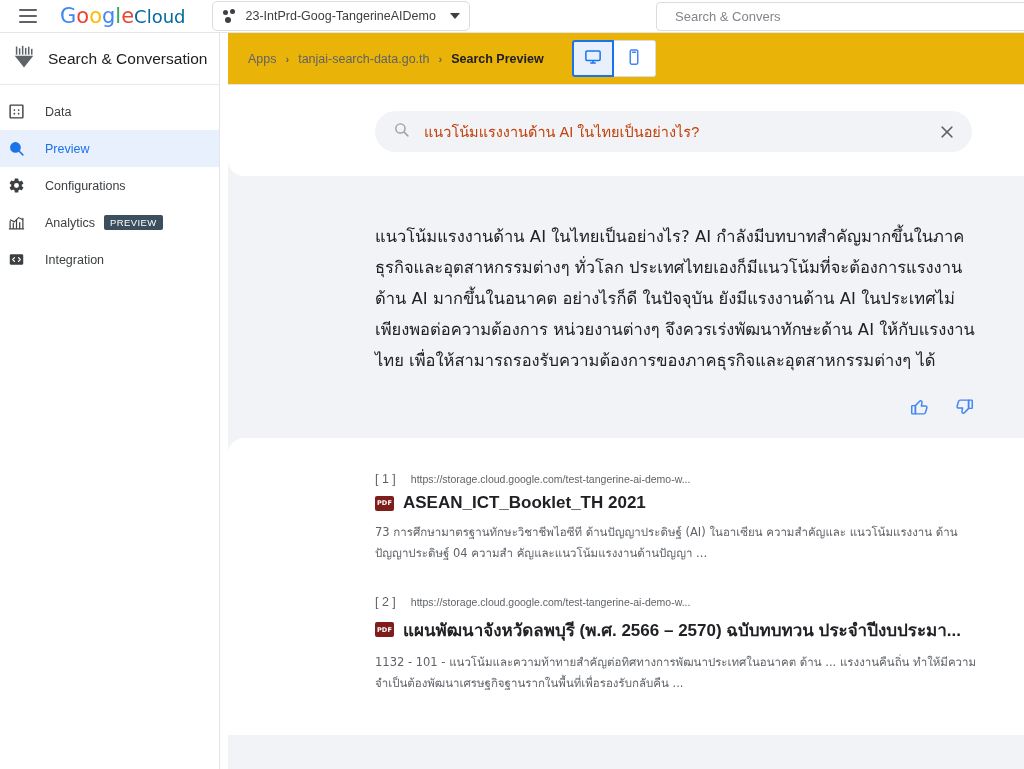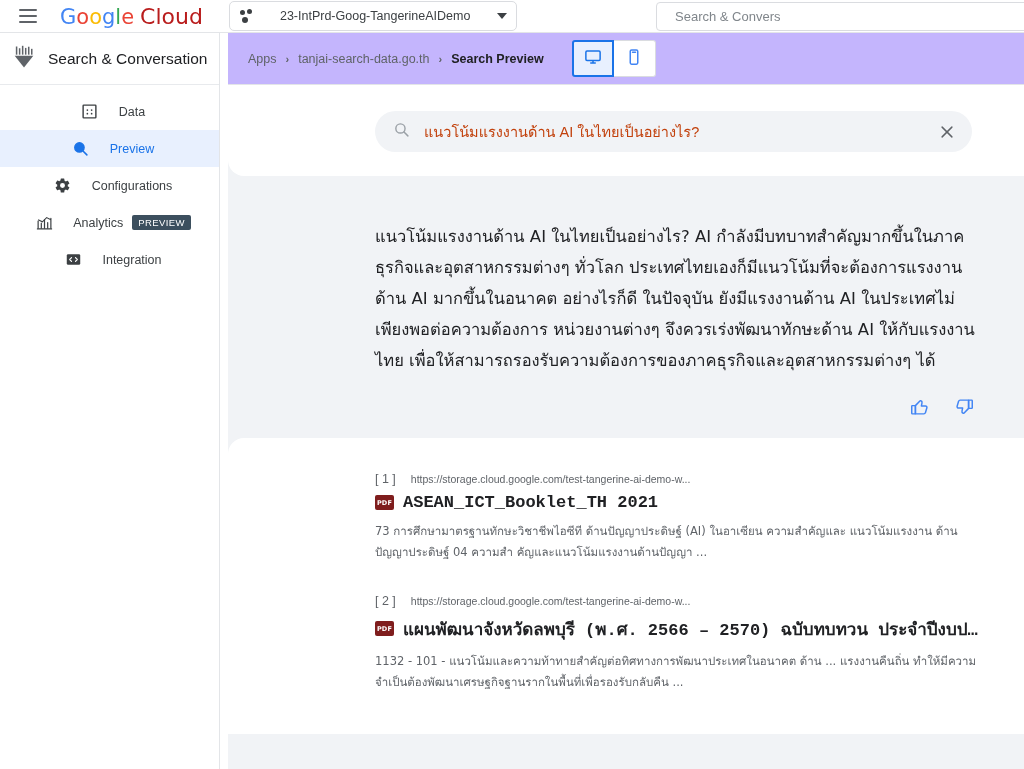--- a/index.html
+++ b/index.html
@@ -35,33 +35,32 @@
     letter-spacing: 0px;
     white-space: nowrap;
     font-family: "DejaVu Sans", sans-serif;
   }
   .gcloud-logo .g1 { color: #4285f4; }
   .gcloud-logo .g2 { color: #ea4335; }
   .gcloud-logo .g3 { color: #fbbc05; }
   .gcloud-logo .g4 { color: #4285f4; }
   .gcloud-logo .g5 { color: #34a853; }
   .gcloud-logo .g6 { color: #ea4335; }
-  .gcloud-logo .cloudword { color: #b91c1c; margin-left: 6px; font-size: 22px; }
+  .gcloud-logo .cloudword { color: #0369a1; font-size: 18px; }
 
   .project-chip {
     margin-left: 26px;
     height: 30px;
     min-width: 258px;
     border: 1px solid #dadce0;
     border-radius: 5px;
     display: flex; align-items: center;
     padding: 0 9px 0 10px;
     background: #fff;
     cursor: pointer;
-    gap: 17px;
   }
   .proj-icon { width: 14px; height: 14px; position: relative; flex: 0 0 14px; margin-right: 9px; }
   .proj-icon b {
     position: absolute; border-radius: 50%; background: #3c4043; display: block;
   }
   .proj-icon b:nth-child(1) { width: 5px; height: 5px; left: 0px;  top: 1px; }
   .proj-icon b:nth-child(2) { width: 5px; height: 5px; left: 7px;  top: 0px; }
   .proj-icon b:nth-child(3) { width: 6px; height: 6px; left: 2px;  top: 8px; }
   .proj-name {
     font-size: 12.5px; color: #3c4043; white-space: nowrap;
@@ -103,21 +102,20 @@
     font-size: 15.5px; color: #202124; margin-left: 10px; white-space: nowrap;
   }
   .sb-list { padding-top: 8px; }
   .sb-item {
     height: 37px;
     display: flex; align-items: center;
     padding-left: 4px;
     cursor: pointer;
     color: #3c4043;
     font-size: 12.5px;
-    justify-content: center;
   }
   .sb-item .sbicon {
     width: 24px; flex: 0 0 24px;
     display: flex; align-items: center; justify-content: center;
     margin-right: 17px;
   }
   .sb-item.active {
     background: #e8f0fe;
     color: #1a73e8;
   }
@@ -135,21 +133,21 @@
 
   
   .content {
     position: absolute; top: 33px; left: 228px;
     width: 796px; height: 736px;
     background: #f1f3f6;
     overflow: hidden;
   }
   .crumbbar {
     height: 52px;
-    background: #c4b5fd;
+    background: #eab308;
     border-bottom: 1px solid #e3e5e8;
     display: flex; align-items: center;
     padding-left: 20px;
   }
   .crumb { font-size: 12.5px; color: #5f6368; cursor: pointer; }
   .crumb.current { color: #202124; font-weight: bold; cursor: default; }
   .crumb-sep {
     margin: 0 9px;
     color: #5f6368; font-size: 11px; font-weight: bold;
   }
@@ -251,21 +249,21 @@
     margin-right: 9px;
     font-family: "DejaVu Sans", sans-serif;
   }
   .r-title {
     font-size: 17px;
     color: #202124;
     font-weight: bold;
     white-space: nowrap;
     overflow: hidden;
     text-overflow: ellipsis;
-    font-family: Liberation Mono, monospace;
+    font-family: Liberation Sans, sans-serif;
   }
   .r-snip {
     margin-top: 9px;
     font-size: 11.5px;
     line-height: 21px;
     color: #5f6368;
     font-family: "DejaVu Sans", sans-serif;
   }
 </style>
 </head>

